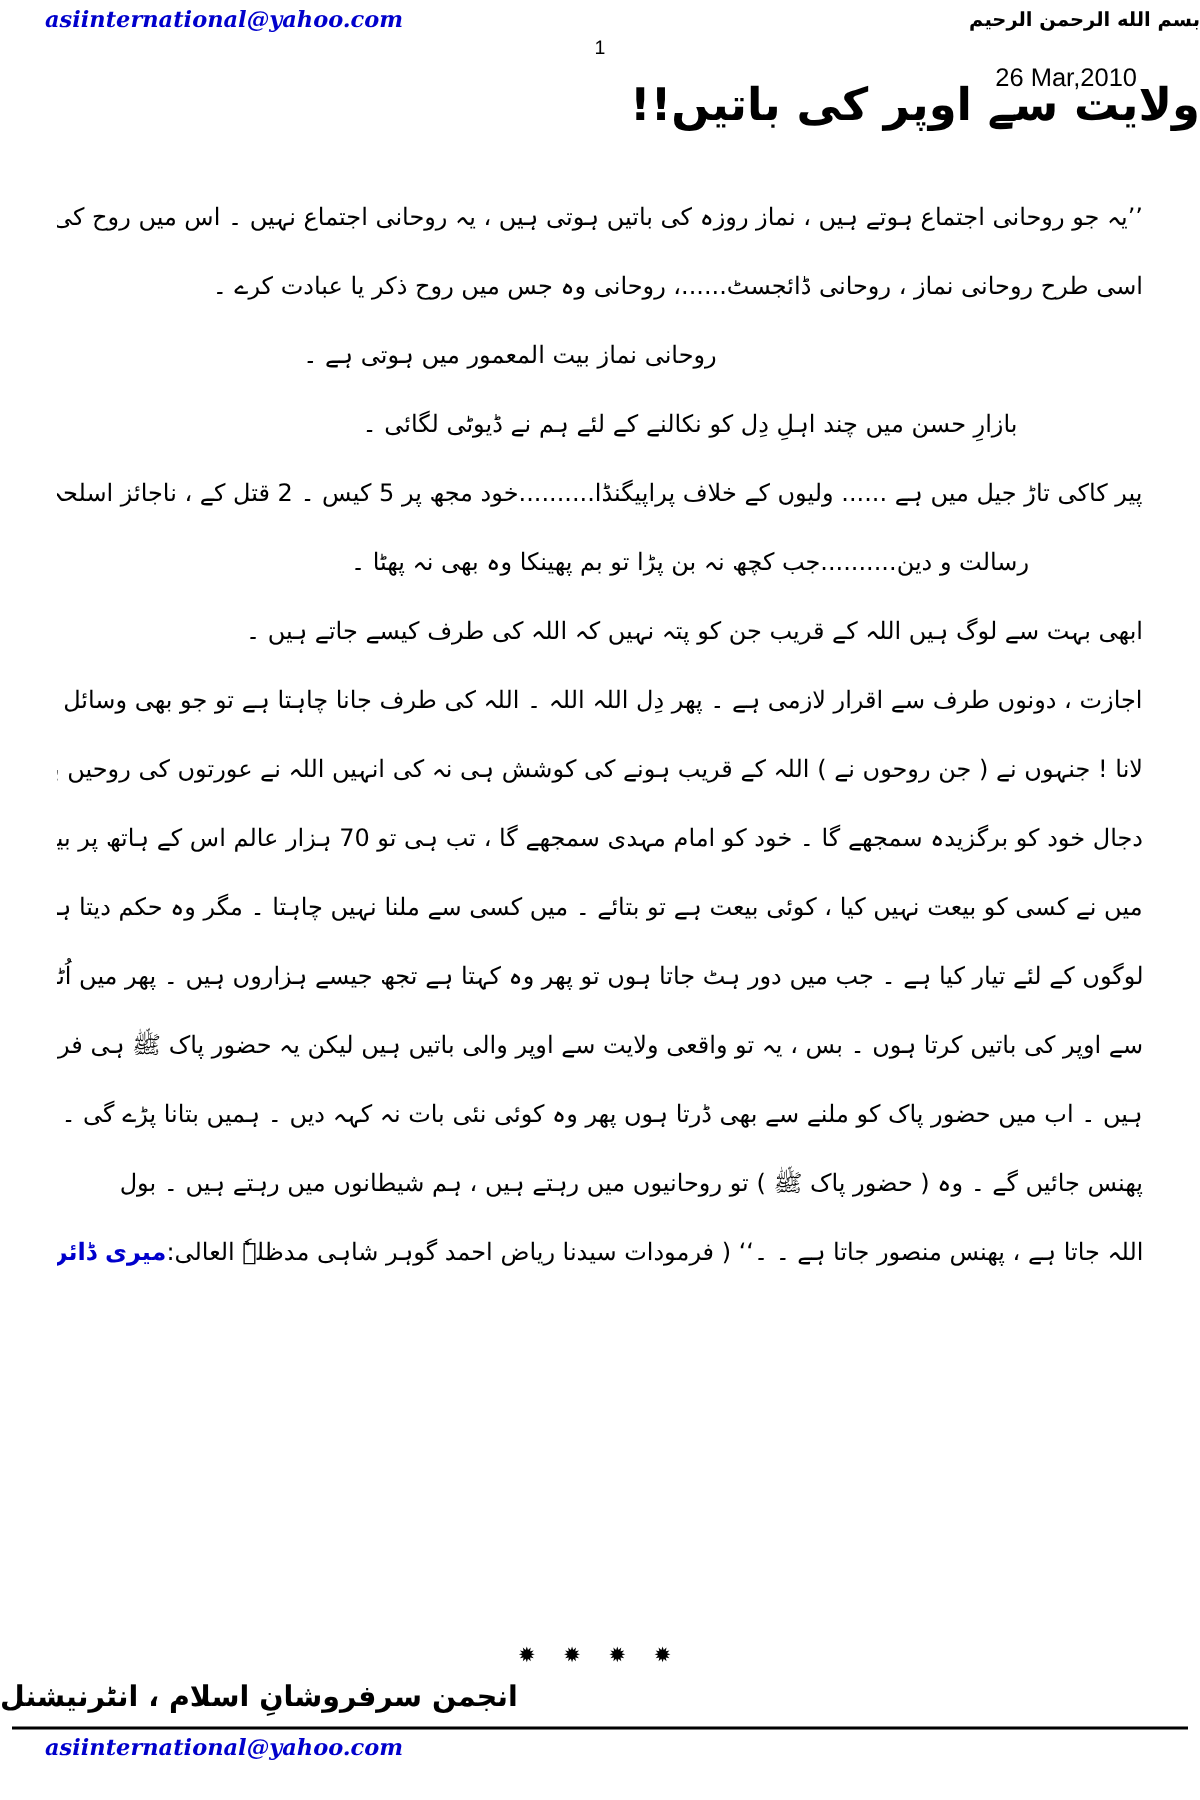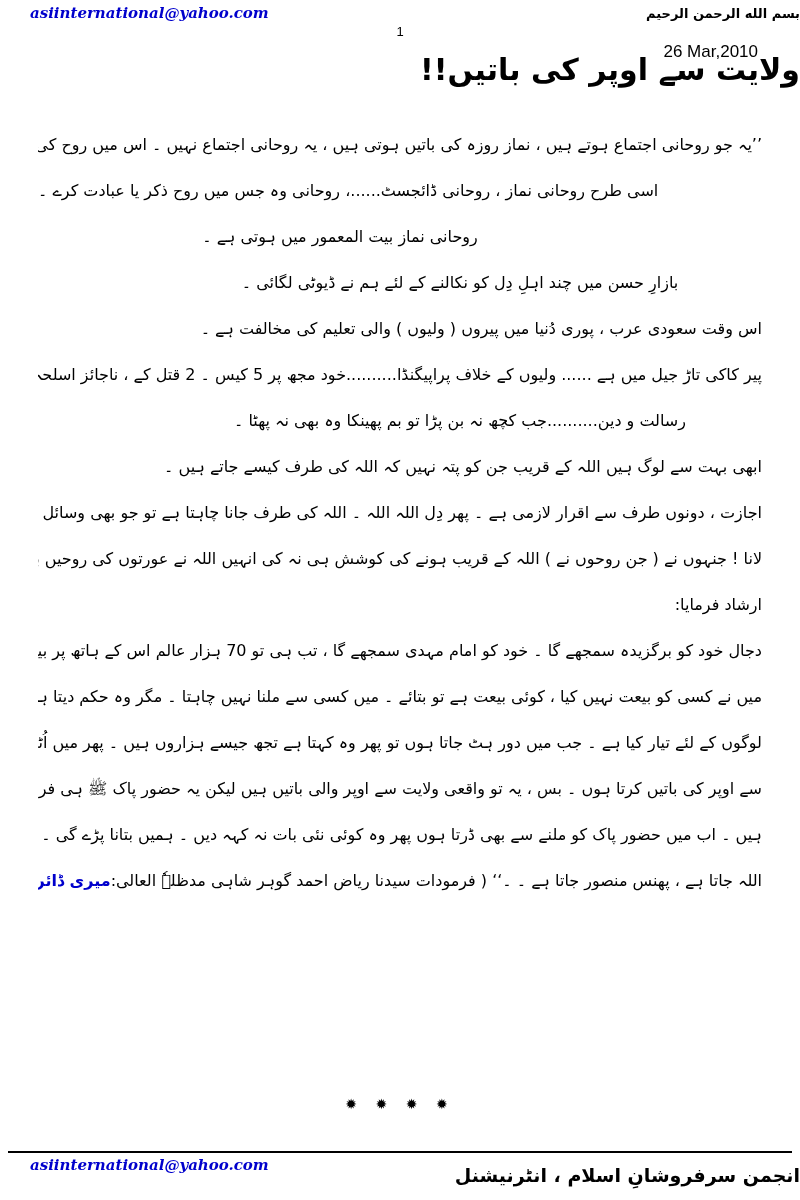--- a/index.html
+++ b/index.html
@@ -50,34 +50,34 @@
     direction: rtl;
     font-size: 16px;
   }
   .line {
     line-height: 46px;
     height: 46px;
     white-space: nowrap;
     overflow: hidden;
     text-align: right;
   }
-  .line.center { text-align: left; }
+  .line.center { text-align: right; }
   .line.nudge-left  { text-align: center; transform: translateX(60px); }  
   .line.nudge-right { text-align: center; transform: translateX(-60px); }
   .diary { color: #0000cc; font-weight: bold; }
   
   .stars {
     position: absolute; top 0; top: 1096px; left: 0; right: 0;
     text-align: center;
     font-size: 14px; letter-spacing: 7px;
   }
   .footer-org {
     position: absolute; top: 1120px; left: 0; right: 0;
-    text-align: right; direction: rtl;
-    font-size: 19px; font-weight: bold; margin-top: 44px;
+    text-align: left; direction: rtl;
+    font-size: 19px; font-weight: bold;
   }
   .footer-divider {
     position: absolute; top: 1151px; left: 8px; right: 8px;
     border: 0; border-top: 2px solid #000000;
   }
   .footer-row {
     position: absolute; top: 1156px; left: 30px; right: 38px;
     display: flex; justify-content: space-between; align-items: center;
   }
   .footer-row a {
@@ -100,32 +100,31 @@
 
   <div class="date">26 Mar,2010</div>
 
   <div class="title">ولایت سے اوپر کی باتیں!!</div>
 
   <div class="body-text">
     <div class="line">’’یہ جو روحانی اجتماع ہوتے ہیں ، نماز روزہ کی باتیں ہوتی ہیں ، یہ روحانی اجتماع نہیں ۔ اس میں روح کی بات ہی نہیں ۔</div>
     <div class="line center">اسی طرح روحانی نماز ، روحانی ڈائجسٹ......، روحانی وہ جس میں روح ذکر یا عبادت کرے ۔</div>
     <div class="line nudge-right">روحانی نماز بیت المعمور میں ہوتی ہے ۔</div>
     <div class="line nudge-left">بازارِ حسن میں چند اہلِ دِل کو نکالنے کے لئے ہم نے ڈیوٹی لگائی ۔</div>
-    <div class="line">اس وقت سعودی عرب ، پوری دُنیا میں پیروں ( ولیوں ) والی تعلیم کی مخالفت ہے ۔</div>
     <div class="line">پیر کاکی تاڑ جیل میں ہے ......    ولیوں کے خلاف پراپیگنڈا..........خود مجھ پر 5 کیس ۔ 2 قتل کے ،  ناجائز اسلحہ ، توہین</div>
     <div class="line nudge-left">رسالت و دین..........جب کچھ نہ بن پڑا تو بم پھینکا وہ بھی نہ پھٹا ۔</div>
     <div class="line">ابھی بہت سے لوگ ہیں اللہ کے قریب جن کو پتہ نہیں کہ اللہ کی طرف کیسے جاتے ہیں ۔</div>
     <div class="line">اجازت ،  دونوں طرف سے اقرار لازمی ہے ۔ پھر دِل اللہ اللہ ۔     اللہ کی طرف جانا چاہتا ہے تو جو بھی وسائل ہیں انہیں سامنے</div>
     <div class="line">لانا ! جنہوں نے ( جن روحوں نے ) اللہ کے قریب ہونے کی کوشش ہی نہ کی انہیں اللہ نے عورتوں کی روحیں بنا دیا ۔</div>
-    <div class="line">ارشاد فرمایا:</div>
     <div class="line">دجال خود کو برگزیدہ سمجھے گا ۔ خود کو امام مہدی سمجھے گا ، تب ہی تو 70 ہزار عالم اس کے ہاتھ پر بیعت کریں گے ۔</div>
     <div class="line">میں نے کسی کو بیعت نہیں کیا ،   کوئی بیعت ہے تو بتائے ۔ میں کسی سے ملنا نہیں چاہتا ۔ مگر وہ حکم دیتا ہے ،   تجھے</div>
     <div class="line">لوگوں کے لئے تیار کیا ہے ۔ جب میں دور ہٹ جاتا ہوں تو پھر وہ کہتا ہے تجھ جیسے ہزاروں ہیں ۔ پھر میں اُٹھ کر</div>
     <div class="line">سے اوپر کی باتیں کرتا ہوں ۔ بس ، یہ تو واقعی ولایت سے اوپر والی باتیں ہیں لیکن یہ حضور پاک ﷺ ہی فرماتے</div>
     <div class="line">ہیں ۔ اب میں حضور پاک کو ملنے سے بھی ڈرتا ہوں پھر وہ کوئی نئی بات نہ کہہ دیں ۔ ہمیں بتانا پڑے گی ۔ پھر ہم</div>
+    <div class="line">پھنس جائیں گے ۔ وہ ( حضور پاک ﷺ ) تو روحانیوں میں رہتے ہیں ،  ہم شیطانوں میں رہتے ہیں ۔ بول</div>
     <div class="line">
       <span>اللہ جاتا ہے ،  پھنس منصور جاتا ہے ۔ ۔‘‘  ( فرمودات سیدنا ریاض احمد گوہر شاہی مدظلہٗ العالی:</span><span class="diary">میری ڈائری</span>
     </div>
   </div>
 
   <div class="stars">✹ ✹ ✹ ✹</div>
 
   <div class="footer-org">انجمن سرفروشانِ اسلام ، انٹرنیشنل</div>
 
   <hr class="footer-divider">

